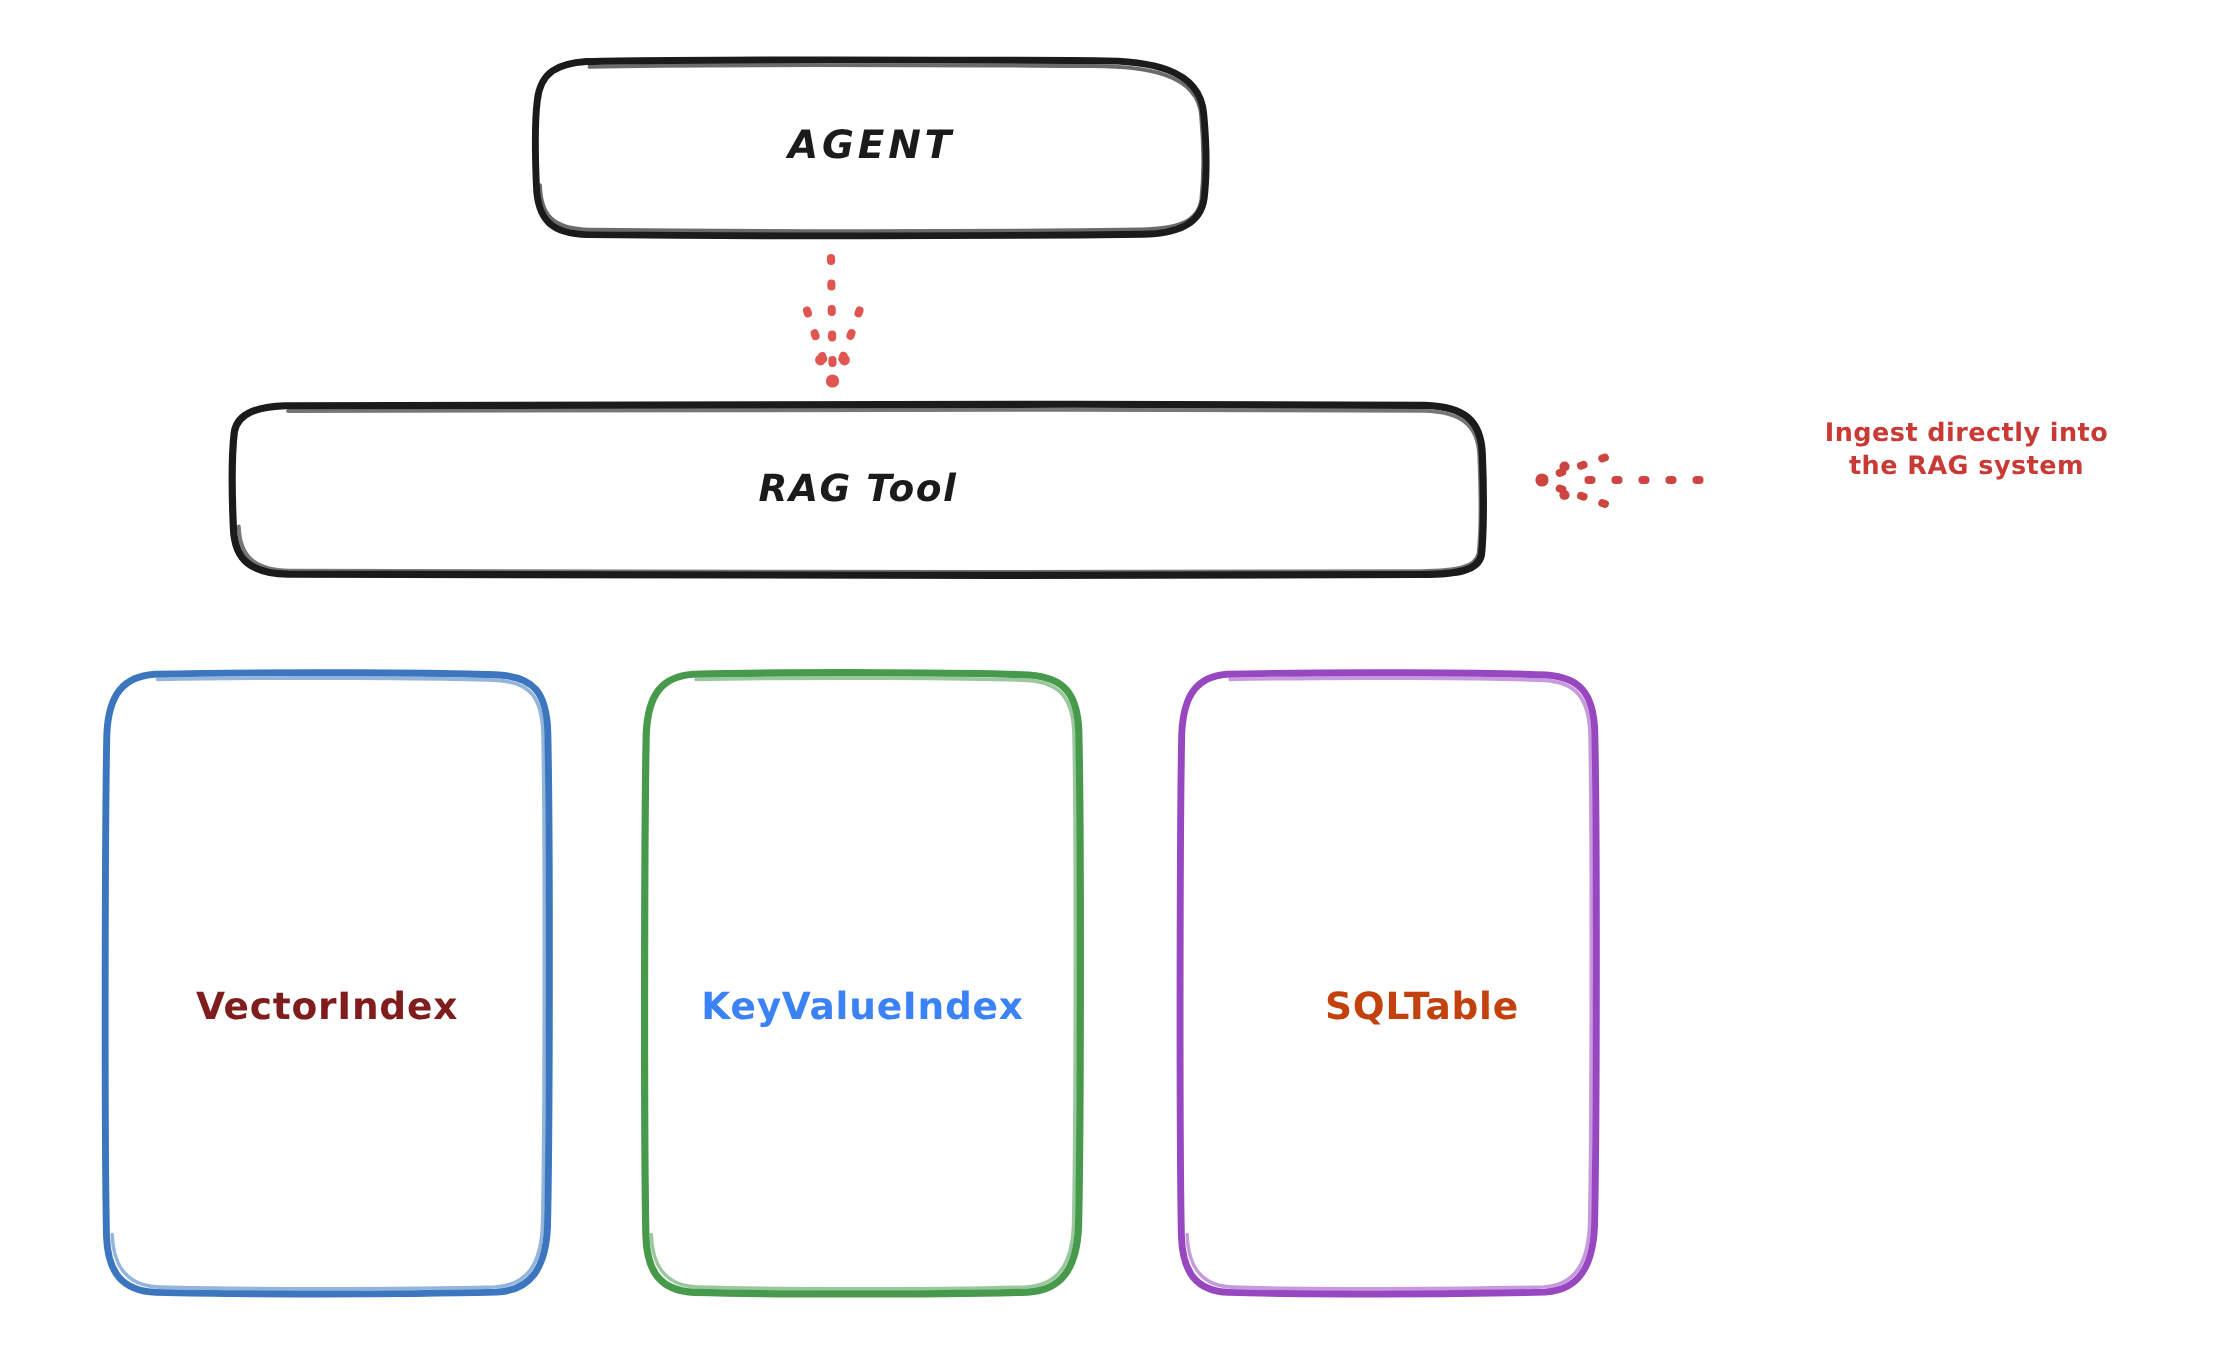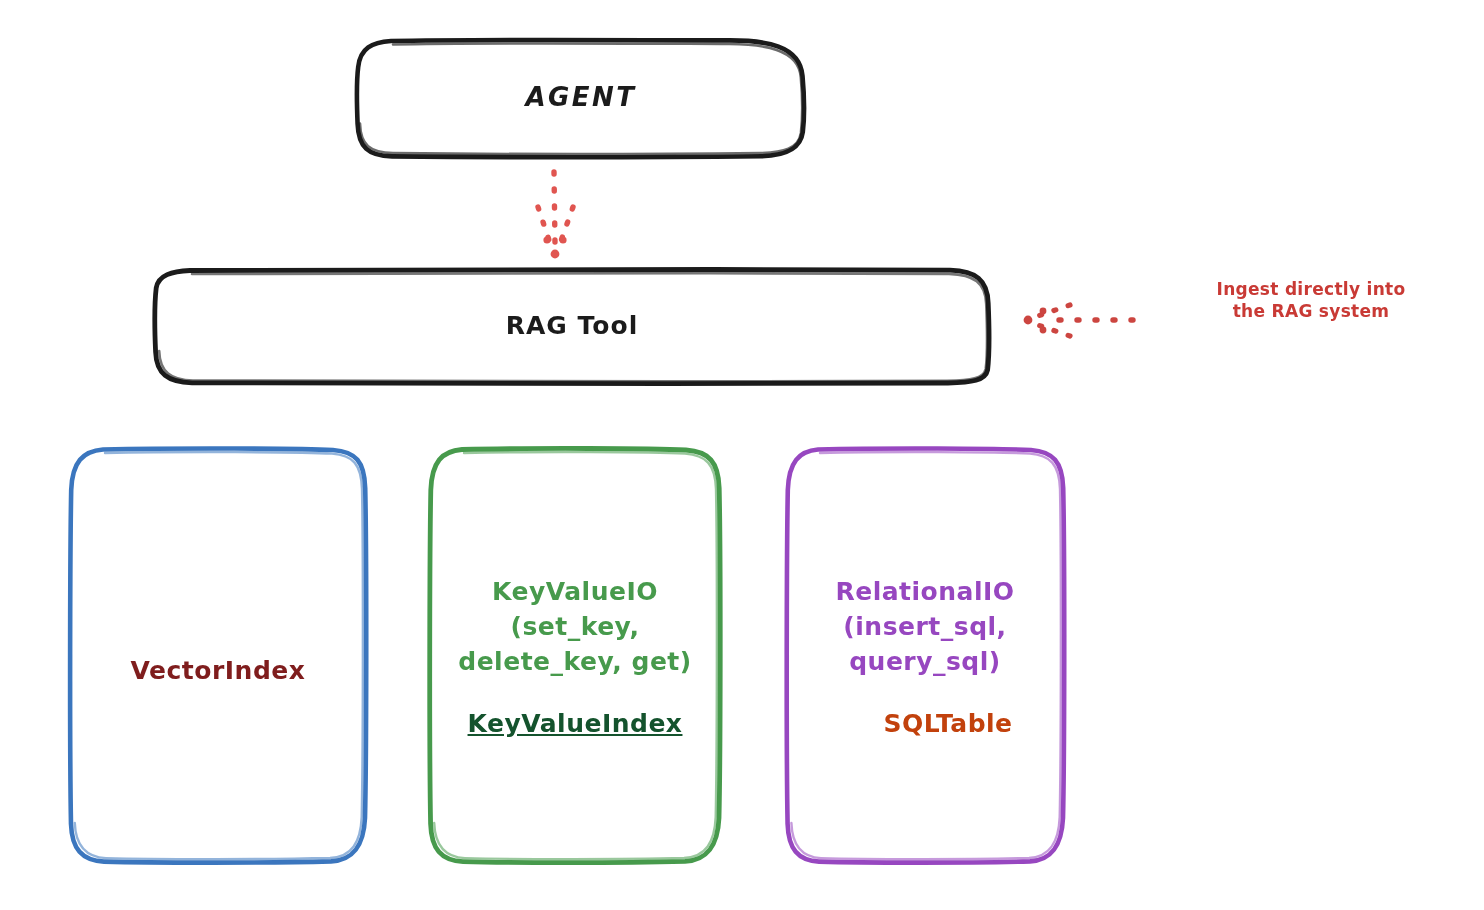--- a/index.html
+++ b/index.html
@@ -63,20 +63,21 @@
     top: 268px;
     width: 836px;
     height: 116px;
   }
   #rag-tool-node .node-label {
     font-family: "DejaVu Sans", sans-serif;
     font-weight: 700;
     font-size: 25px;
     color: #1b1b1b;
     letter-spacing: 1px;
+    font-style: italic;
   }
 
   
   #vectorio-node  { left: 70px;  top: 448px; width: 296px; height: 415px; }
   #keyvalueio-node{ left: 430px; top: 448px; width: 290px; height: 415px; }
   #relationalio-node{ left: 786px;top: 448px; width: 278px; height: 415px; }
 
   #vectorio-node .node-label,
   #keyvalueio-node .node-label,
   #relationalio-node .node-label {
@@ -92,21 +93,21 @@
   .node-sublabel {
     position: relative;
     z-index: 3;
     margin-top: 30px;
     font-family: "DejaVu Sans", sans-serif;
     font-weight: 700;
     font-size: 25px;
     letter-spacing: 0.5px;
   }
   #vectorio-node .node-sublabel    { color: #7f1d1d; }
-  #keyvalueio-node .node-sublabel  { color: #14532d; text-decoration: underline; }
+  #keyvalueio-node .node-sublabel  { color: #3b82f6; }
   #relationalio-node .node-sublabel{ color: #c2410c; margin-left: 46px; }
 
   
   #ingest-annotation {
     position: absolute;
     left: 1146px;
     top: 278px;
     width: 330px;
     color: #C93A35;
     font-family: "DejaVu Sans", sans-serif;
@@ -199,27 +200,21 @@
 
 <div class="node" id="rag-tool-node">
   <div class="node-label">RAG Tool</div>
 </div>
 
 <div class="node" id="vectorio-node">
   <div class="node-sublabel">VectorIndex</div>
 </div>
 
 <div class="node" id="keyvalueio-node">
-  <div class="node-label">KeyValueIO
-(set_key,
-delete_key, get)</div>
   <div class="node-sublabel">KeyValueIndex</div>
 </div>
 
 <div class="node" id="relationalio-node">
-  <div class="node-label">RelationalIO
-(insert_sql,
-query_sql)</div>
   <div class="node-sublabel">SQLTable</div>
 </div>
 
 <div id="ingest-annotation">Ingest directly into
 the RAG system</div>
 
 </body></html>

